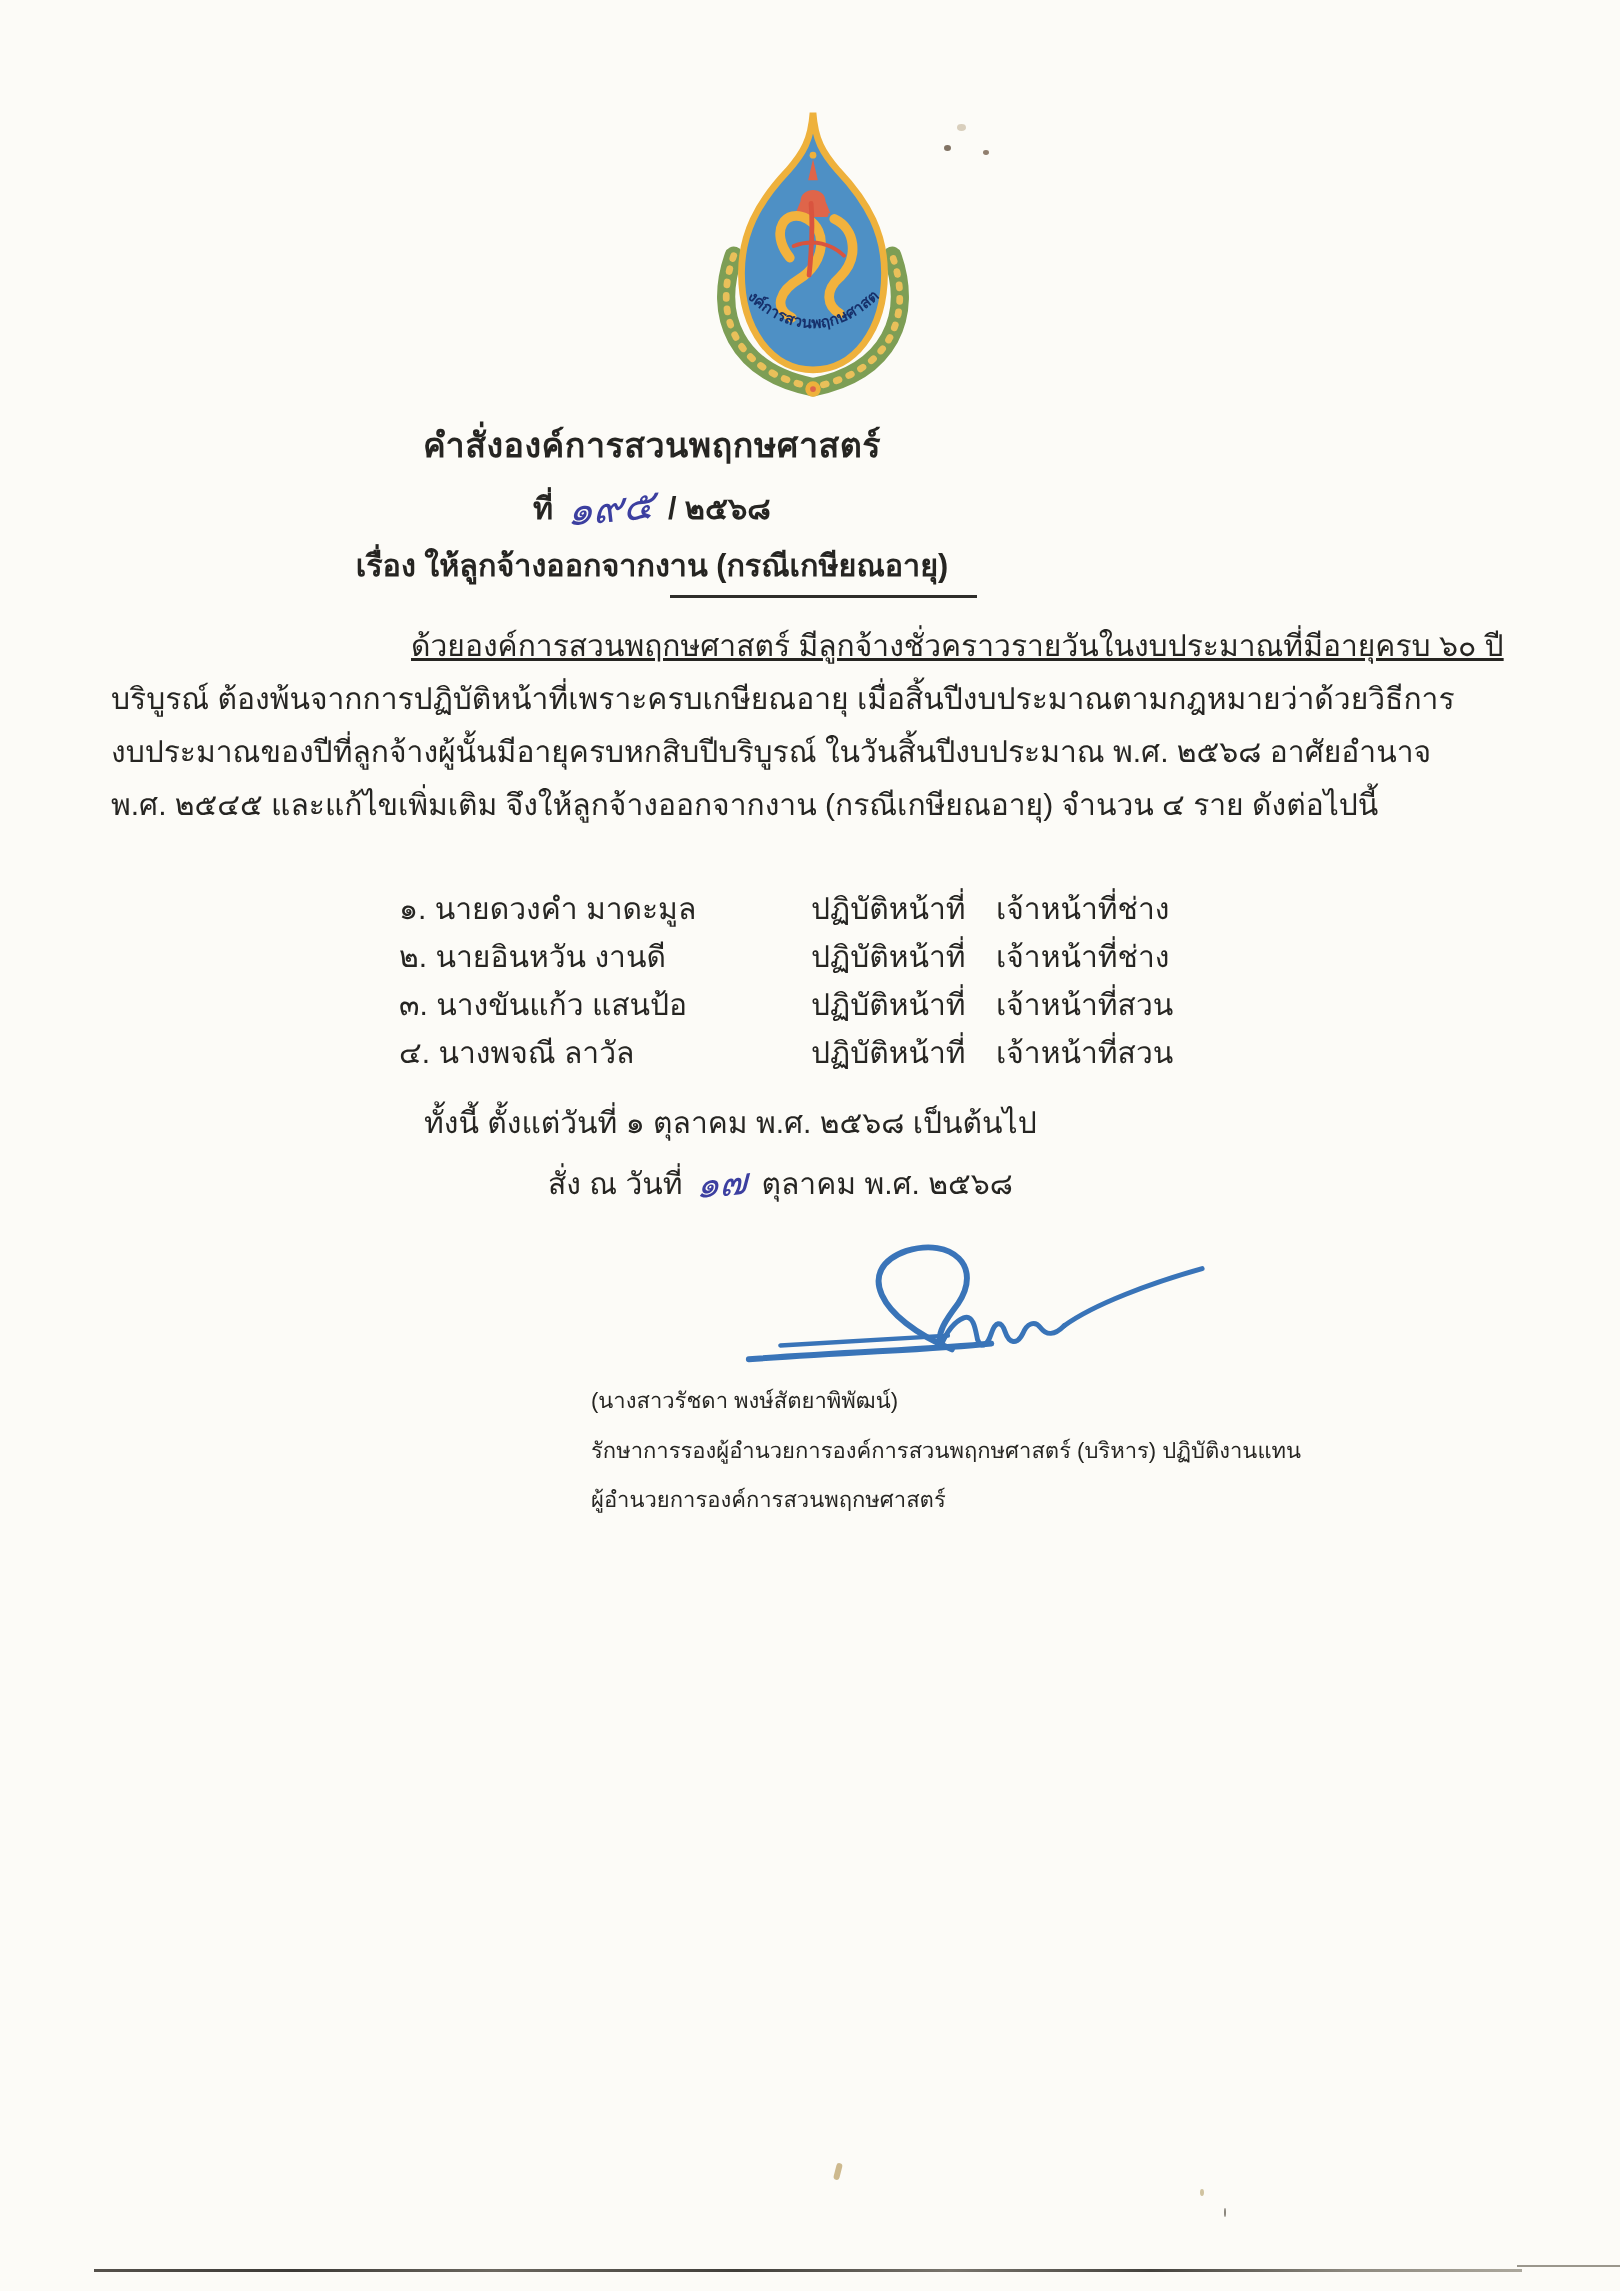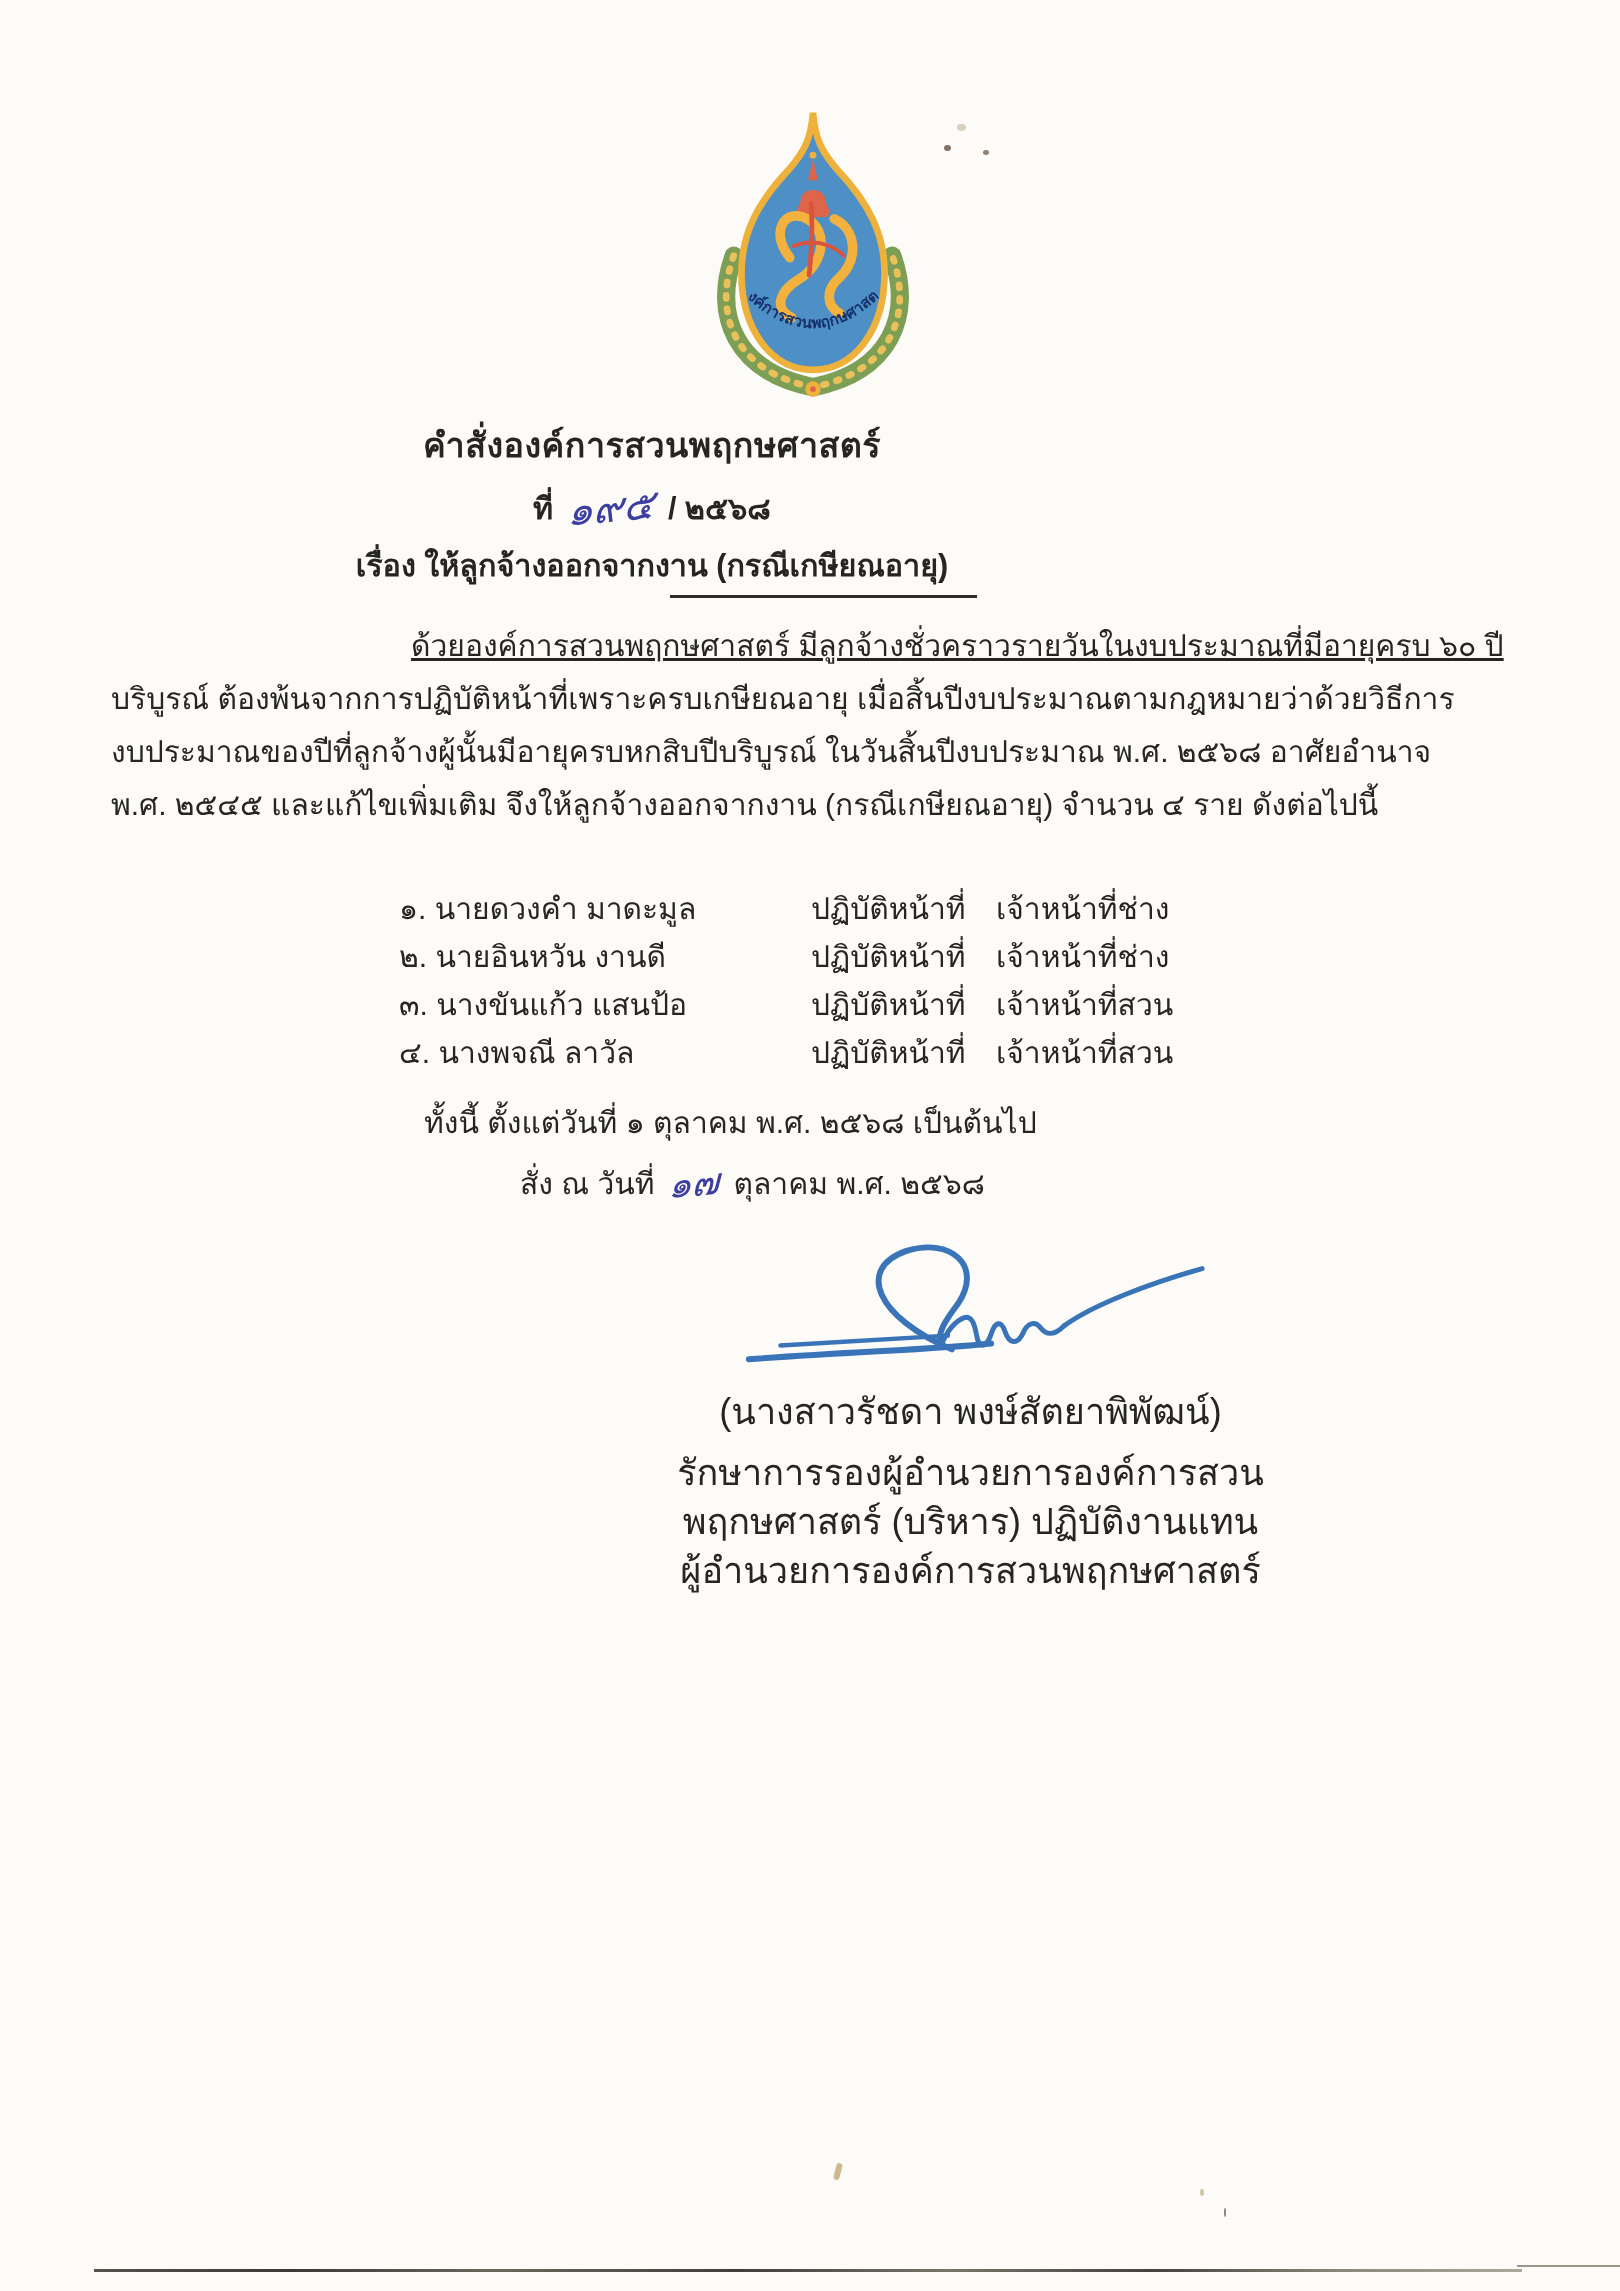--- a/index.html
+++ b/index.html
@@ -60,27 +60,27 @@
     grid-template-columns:412px 185px auto;
     line-height:48px;height:48px;
     white-space:nowrap;
   }
   
   .effective-line{
     position:absolute;left:424px;top:1099px;
     font-size:30px;white-space:nowrap;
   }
   .order-line{
-    position:absolute;left:520px;top:1160px;
+    position:absolute;left:548px;top:1160px;
     font-size:30px;
     display:flex;align-items:center;gap:13.8px;white-space:nowrap;
   }
   .closing{
     position:absolute;left:591px;top:1239px;width:759px;
-    text-align:center;font-size:36px;
+    text-align:left;font-size:22px;
   }
   .signature-wrap{height:140px;position:relative;}
   .signature-wrap svg{position:absolute;left:148px;top:0;}
   .sig-name{margin-top:3.9px;font-weight:400;}
   .sig-title1{margin-top:7.9px;line-height:49px;}
   .sig-title2{line-height:49px;}
   
   .scan-edge{
     position:absolute;left:94px;top:2269px;width:1428px;height:3px;
     background:linear-gradient(90deg,#55514b 0%,#3c3a36 14%,#6b675f 28%,#403e39 45%,#78746c 60%,#44423d 74%,#8d897f 88%,#aba79c 100%);

